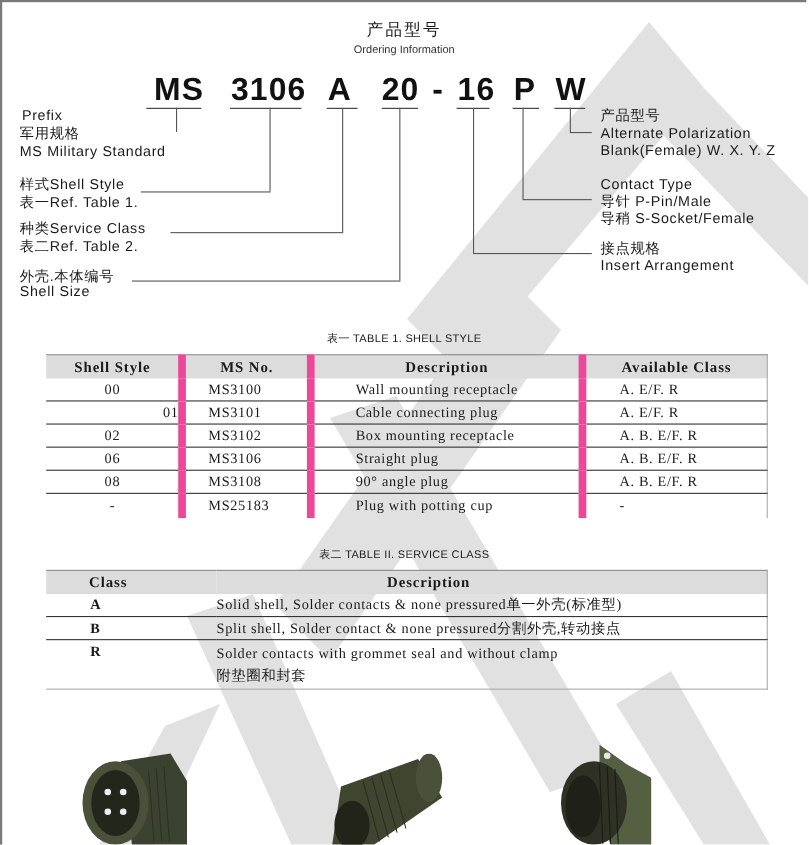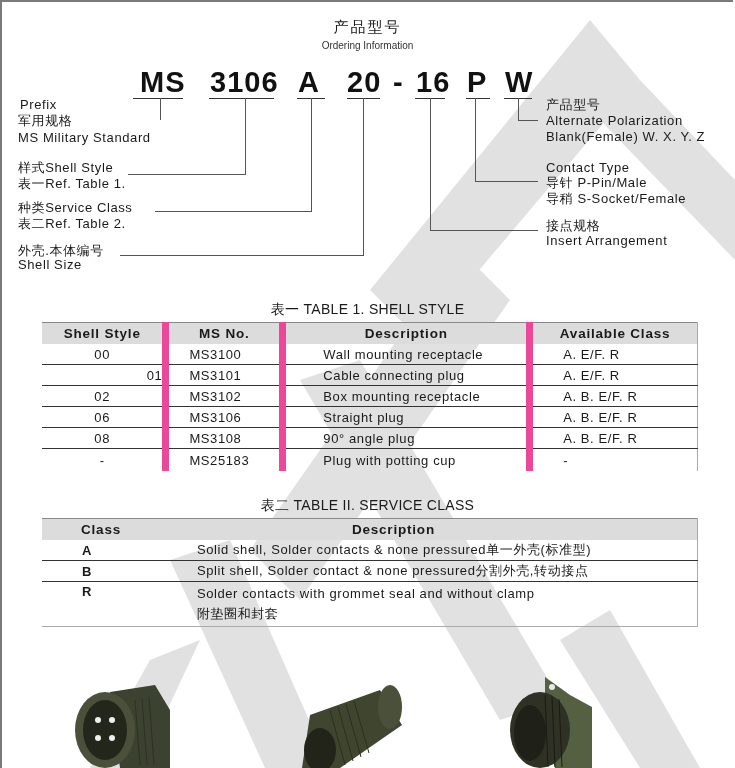--- a/index.html
+++ b/index.html
@@ -14,23 +14,23 @@
   .title-cn { position: absolute; left: 0; width: 735px; top: 18px; text-align: center; font-size: 15px; letter-spacing: 2px; font-family: "DejaVu Sans", sans-serif; }
   .title-en { position: absolute; left: 0; width: 735px; top: 40px; text-align: center; font-size: 10px; color: #333; }
 
   .code-part { position: absolute; top: 66px; font-size: 29px; font-weight: bold; letter-spacing: 1px; color: #111; }
   .uline { position: absolute; height: 1px; background: #333; top: 98px; }
   .vline { position: absolute; width: 1px; background: #555; }
   .hline { position: absolute; height: 1px; background: #555; }
 
   .lbl { position: absolute; font-size: 13px; line-height: 15px; letter-spacing: 0.6px; color: #1a1a1a; white-space: nowrap; }
 
-  .tcap { position: absolute; left: 0; width: 735px; text-align: center; font-size: 14px; letter-spacing: 0.3px; }
-
-  table { border-collapse: collapse; position: absolute; font-size: 13px; letter-spacing: 0.6px; }
+  .tcap { position: absolute; left: 0; width: 735px; text-align: center; font-size: 10px; letter-spacing: 0.3px; }
+
+  table { border-collapse: collapse; position: absolute; font-size: 13px; letter-spacing: 0.6px; font-family: Liberation Serif, serif; }
   th { background: #dcdcdc; font-weight: bold; height: 21px; padding: 0; font-size: 13.5px; letter-spacing: 0.8px; }
   td { padding: 0; height: 20px; border-top: 1px solid #333; }
   .t1 th, .t1 td { border-left: 7px solid #ec4899; }
   .t1 th:first-child, .t1 td:first-child { border-left: none; }
   .t1 tr:first-child td { border-top: none; }
   .t1 { border-top: 1px solid #888; border-right: 1px solid #aaa; }
   .t2 { border-top: 1px solid #888; border-right: 1px solid #aaa; border-bottom: 1px solid #aaa; }
   .t2 th, .t2 td { text-align: left; }
   .t2 tr:first-child td { border-top: none; }
   .photo { position: absolute; }

